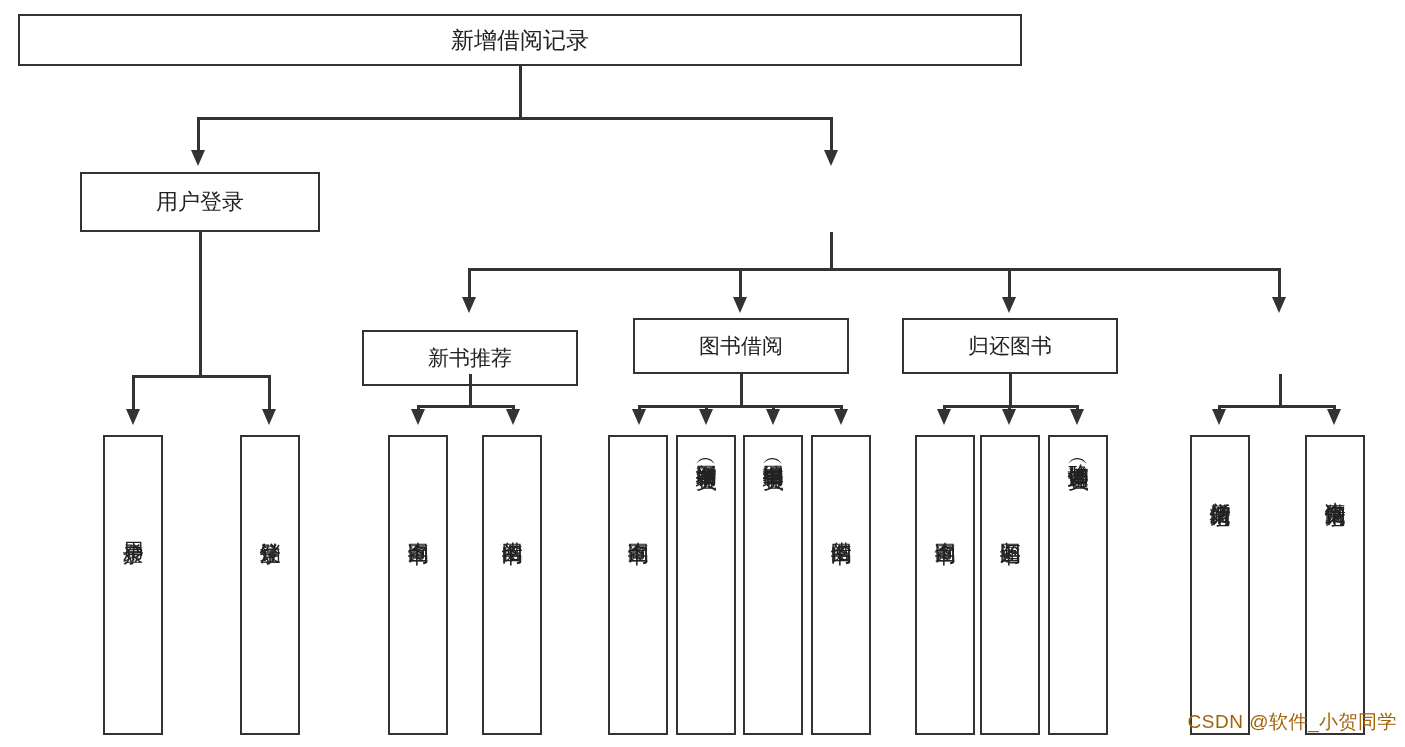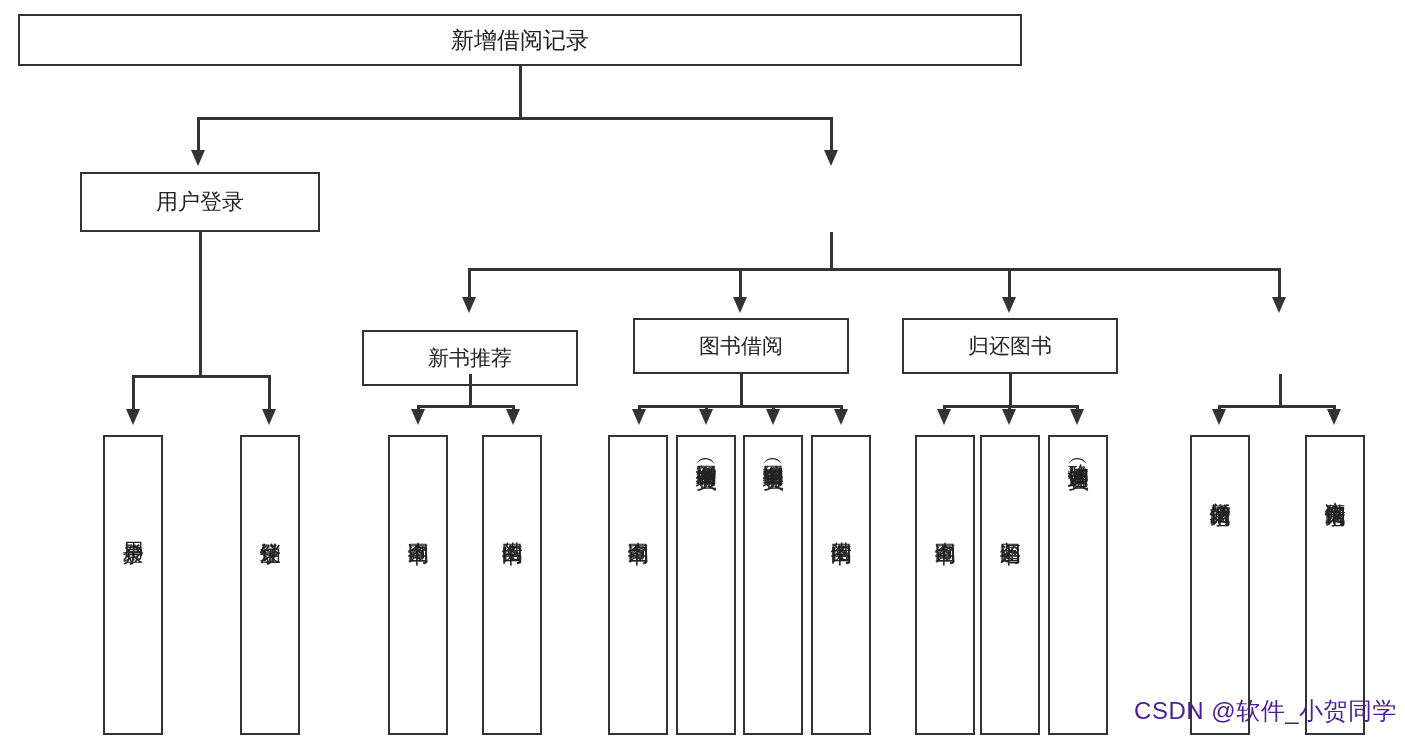--- a/index.html
+++ b/index.html
@@ -60,23 +60,23 @@
     position: absolute;
     width: 0;
     height: 0;
     border-left: 7px solid transparent;
     border-right: 7px solid transparent;
     border-top: 16px solid #333333;
   }
   .watermark {
     position: absolute;
     right: 8px;
-    bottom: 20px;
-    font-size: 24px;
-    color: #4c1d95;
+    bottom: 12px;
+    font-size: 19px;
+    color: #a16207;
     letter-spacing: 0.5px;
     white-space: nowrap;
   }
 </style>
 </head>
 <body>
 
 <div id="canvas">
 
   <div class="node root" style="left:18px; top:14px; width:1004px; height:52px;">

